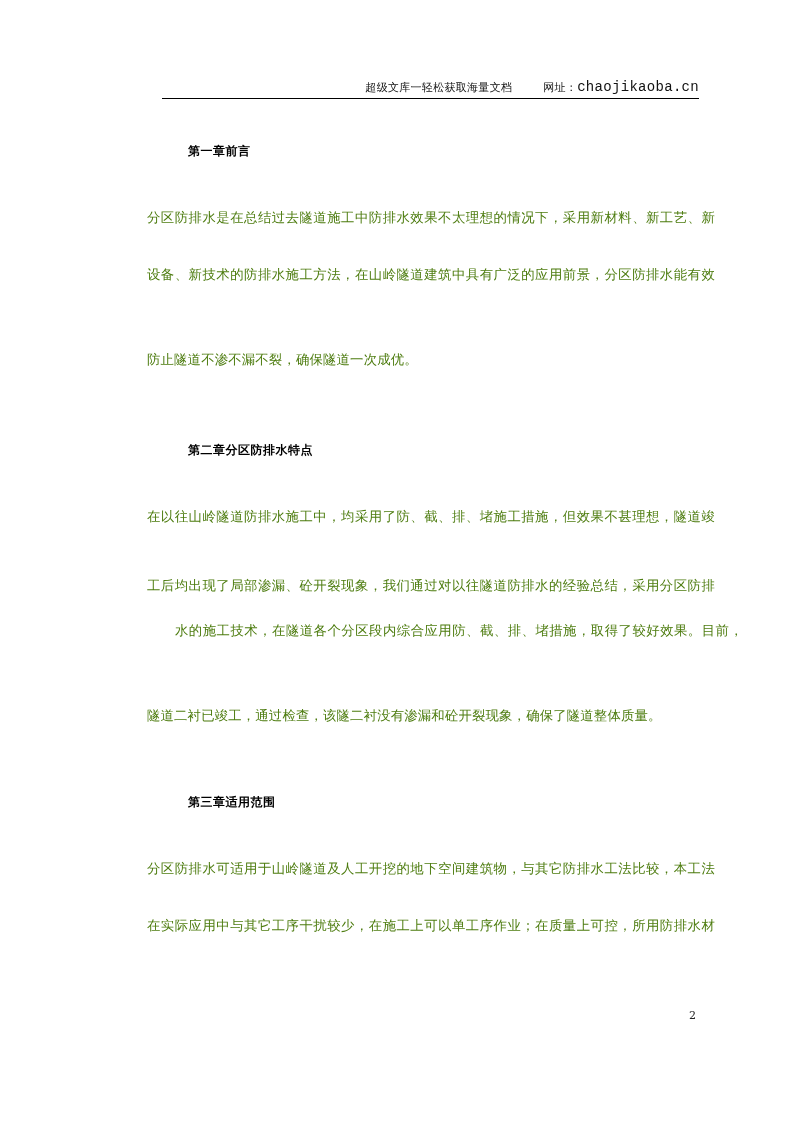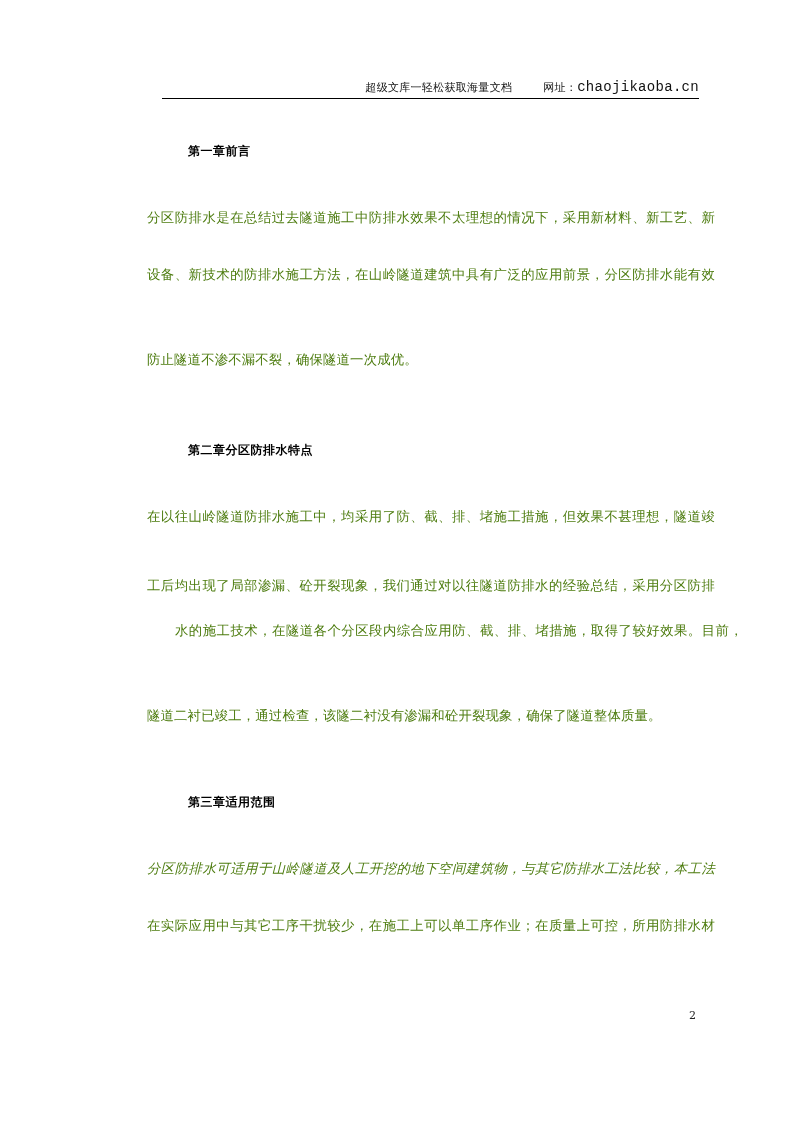--- a/index.html
+++ b/index.html
@@ -86,16 +86,16 @@
 <div class="para-line" style="top:266px;">设备、新技术的防排水施工方法，在山岭隧道建筑中具有广泛的应用前景，分区防排水能有效</div>
 <div class="para-line last" style="top:323px;">防止隧道不渗不漏不裂，确保隧道一次成优。</div>
 
 <div class="heading" style="top:442px;">第二章分区防排水特点</div>
 <div class="para-line" style="top:508px;">在以往山岭隧道防排水施工中，均采用了防、截、排、堵施工措施，但效果不甚理想，隧道竣</div>
 <div class="para-line" style="top:565px;margin-top:12px;">工后均出现了局部渗漏、砼开裂现象，我们通过对以往隧道防排水的经验总结，采用分区防排</div>
 <div class="para-line" style="top:622px;margin-left:28px;">水的施工技术，在隧道各个分区段内综合应用防、截、排、堵措施，取得了较好效果。目前，</div>
 <div class="para-line last" style="top:679px;">隧道二衬已竣工，通过检查，该隧二衬没有渗漏和砼开裂现象，确保了隧道整体质量。</div>
 
 <div class="heading" style="top:794px;">第三章适用范围</div>
-<div class="para-line" style="top:860px;font-style:italic;">分区防排水可适用于山岭隧道及人工开挖的地下空间建筑物，与其它防排水工法比较，本工法</div>
+<div class="para-line" style="top:860px;">分区防排水可适用于山岭隧道及人工开挖的地下空间建筑物，与其它防排水工法比较，本工法</div>
 <div class="para-line" style="top:917px;">在实际应用中与其它工序干扰较少，在施工上可以单工序作业；在质量上可控，所用防排水材</div>
 
 <div class="page-number">2</div>
 
 </body></html>

